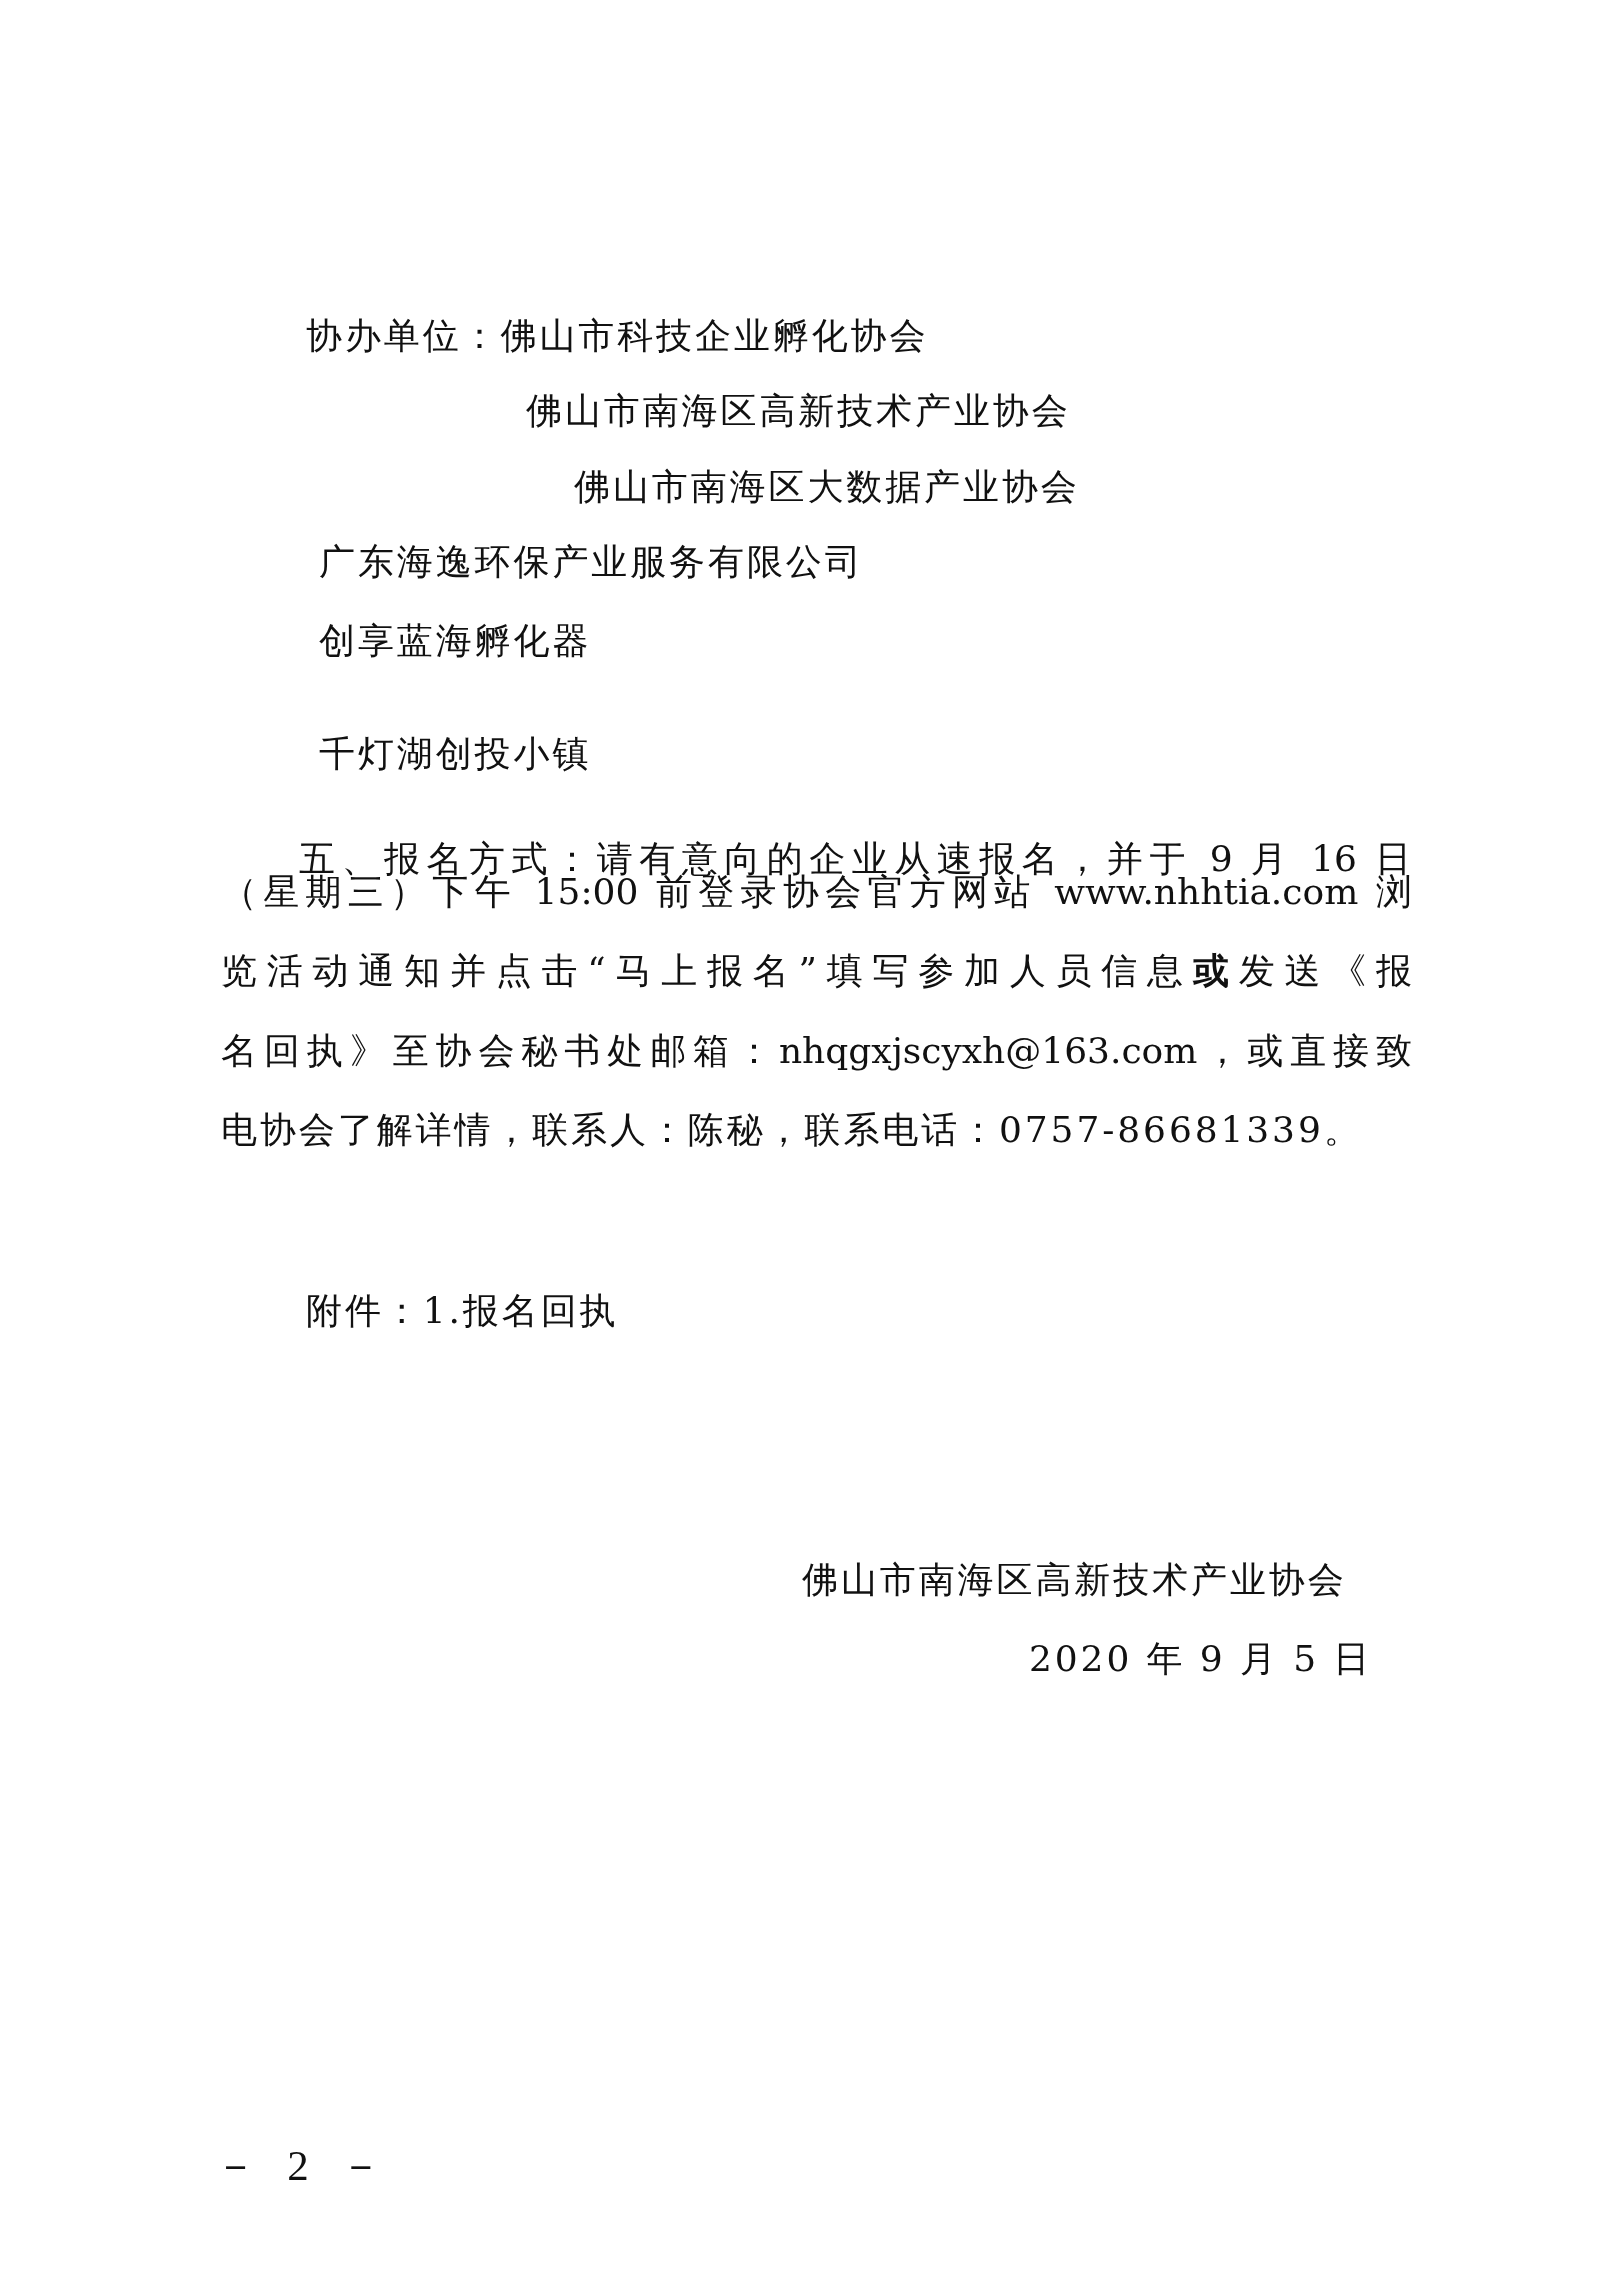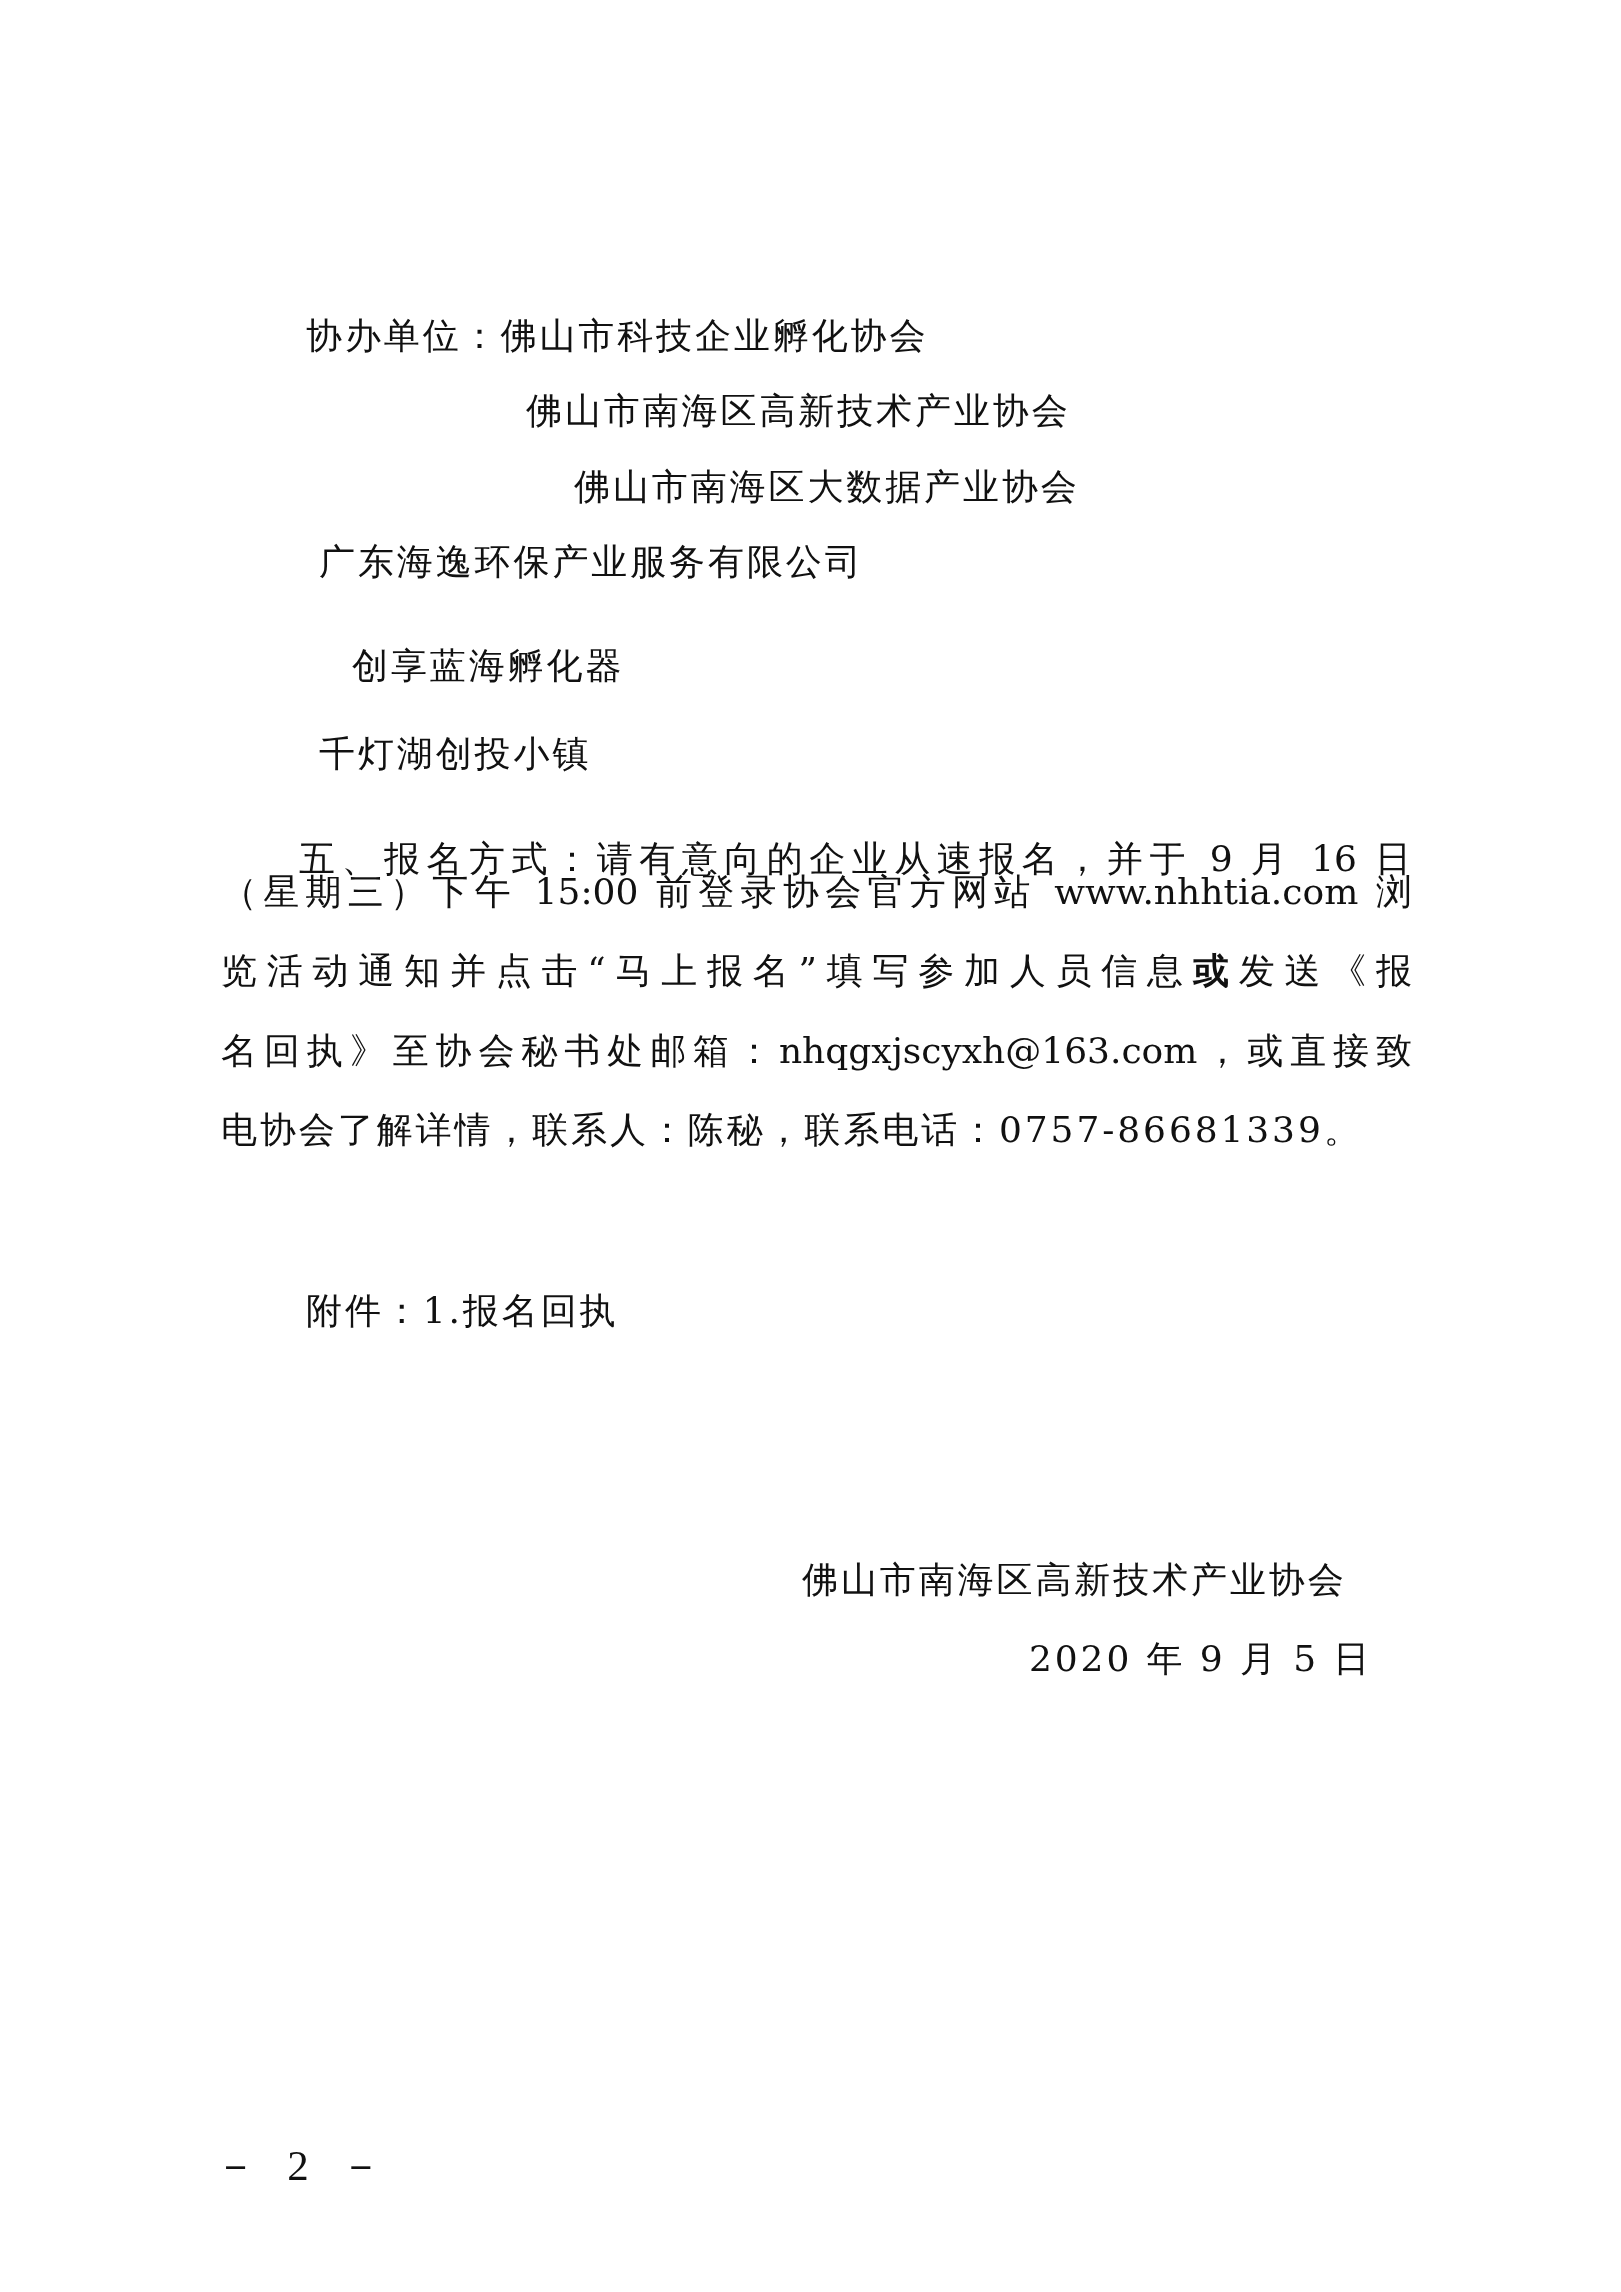--- a/index.html
+++ b/index.html
@@ -13,21 +13,21 @@
 </style>
 </head>
 <body>
 
 <div class="line" style="left:306px; top:312px;">
   <span>协办单位：</span><span>佛山市科技企业孵化协会</span>
 </div>
 <div class="line" style="left:526px; top:387px;">佛山市南海区高新技术产业协会</div>
 <div class="line" style="left:526px; top:463px;margin-left:48px;">佛山市南海区大数据产业协会</div>
 <div class="line" style="left:319px; top:538px;">广东海逸环保产业服务有限公司</div>
-<div class="line" style="left:319px; top:642px;margin-left:33px;">创享蓝海孵化器</div>
+<div class="line" style="left:319px; top:617px;">创享蓝海孵化器</div>
 <div class="line" style="left:319px; top:731px;font-family:Liberation Serif, serif;">千灯湖创投小镇</div>
 
 <div class="line just" style="left:299px; width:1112px; top:835px;">五、报名方式：请有意向的企业从速报名，并于 9 月 16 日</div>
 <div class="line just" style="left:221px; top:868px;">（星期三）下午 15:00 前登录协会官方网站 www.nhhtia.com 浏</div>
 <div class="line just" style="left:221px; top:947px;">
   <span>览活动通知并点击“马上报名”填写参加人员信息</span><span class="bold">或</span><span>发送《报</span>
 </div>
 <div class="line just" style="left:221px; top:1027px;">名回执》至协会秘书处邮箱：nhqgxjscyxh@163.com，或直接致</div>
 <div class="line" style="left:221px; top:1106px;">电协会了解详情，联系人：陈秘，联系电话：0757-86681339。</div>
 

